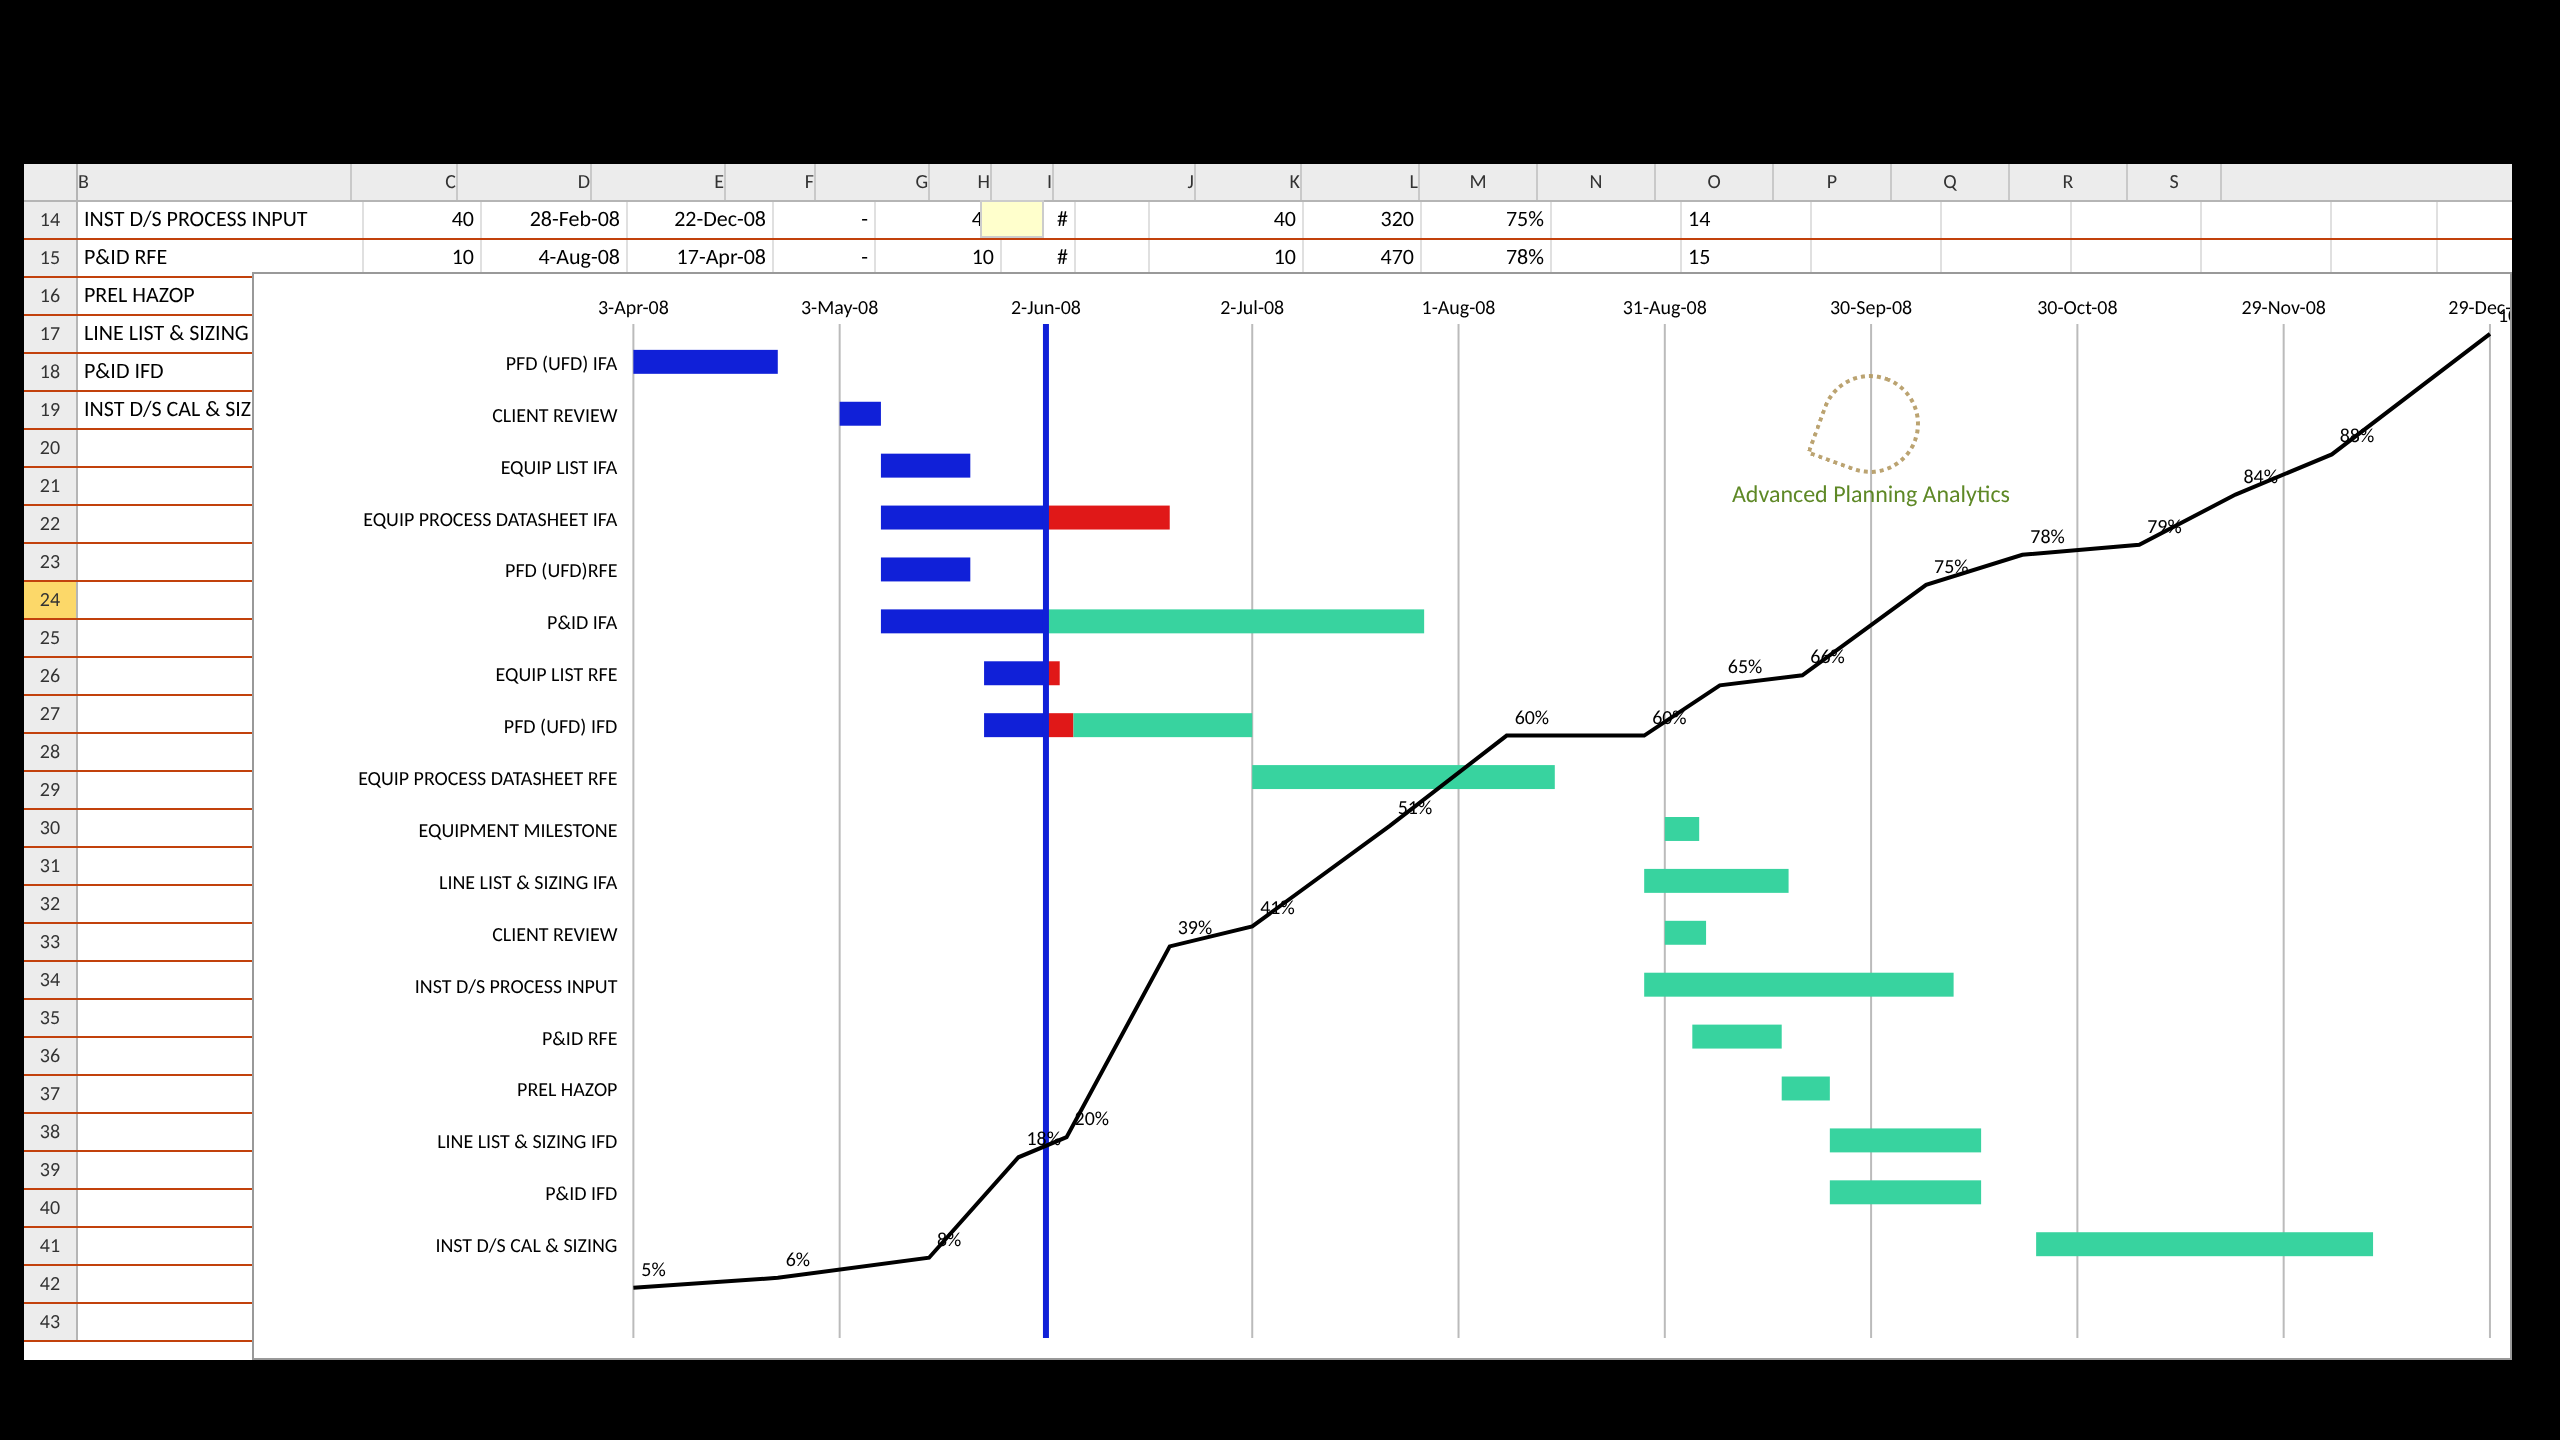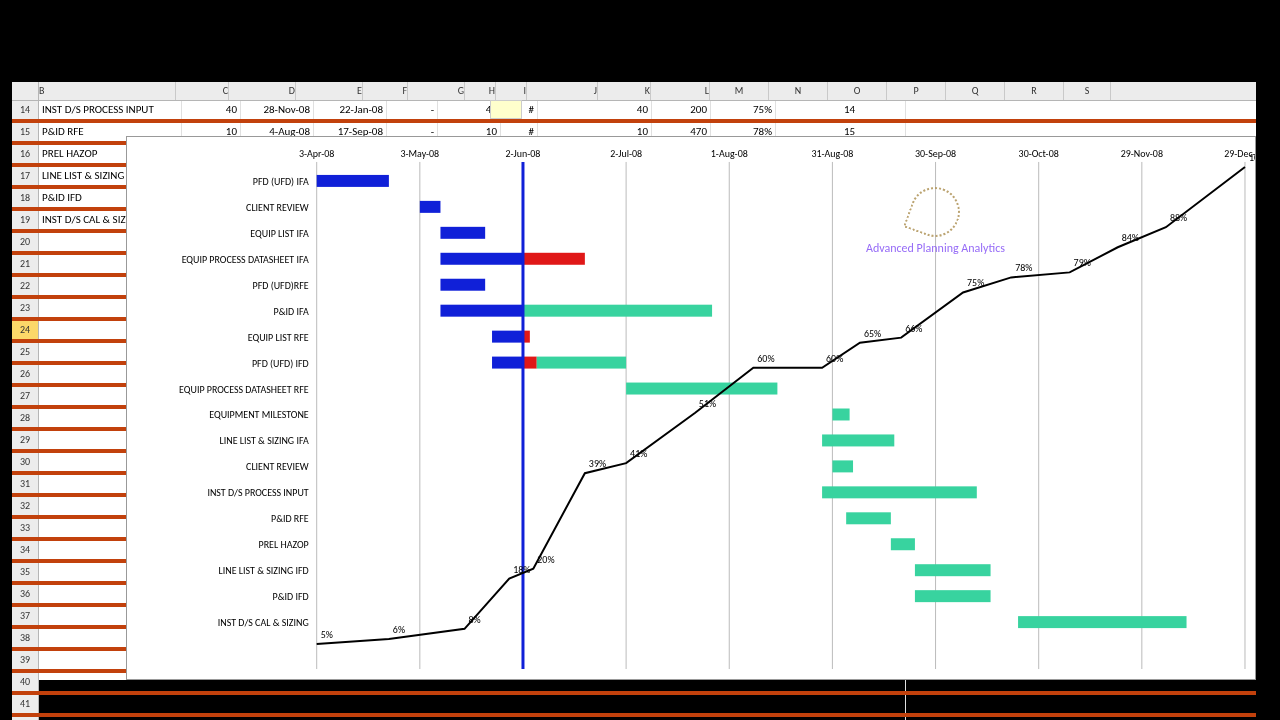--- a/index.html
+++ b/index.html
@@ -3,21 +3,21 @@
 <meta charset="utf-8">
 <style>
   html,body{margin:0;padding:0;background:#000;font-family:Calibri,Arial,sans-serif;font-size:11px;color:#000;}
   .page{width:1280px;height:720px;position:relative;background:#000;overflow:hidden;}
   .sheet{position:absolute;left:12px;top:82px;width:1244px;height:598px;background:#fff;box-shadow:0 0 6px rgba(0,0,0,.5);}
   
   .colhdr{display:flex;height:18px;border-bottom:1px solid #b5b5b5;background:#ececec;}
   .ch{border-right:1px solid #c9c9c9;text-align:center;line-height:18px;color:#333;font-size:10px;}
   .ch.rh{width:26px;}
   
-  .row{display:flex;height:18px;border-bottom:4px solid #c2410c;align-items:center;}
+  .row{display:flex;height:18px;border-bottom:1px solid #c2410c;}
   .rh{width:26px;background:#ececec;border-right:1px solid #b5b5b5;text-align:center;line-height:18px;color:#333;font-size:10px;}
   .rh.sel{background:#fcd869;}
   .cell{border-right:1px solid #e0e0e0;line-height:18px;padding:0 3px;white-space:nowrap;overflow:hidden;}
   
   .wB{width:136px;text-align:left;}
   .wC{width:52px;text-align:right;}
   .wD{width:66px;text-align:right;}
   .wE{width:66px;text-align:right;}
   .wF{width:44px;text-align:right;}
   .wG{width:56px;text-align:right;}
@@ -31,21 +31,21 @@
   .wO{width:58px;}
   .wP{width:58px;}
   .wQ{width:58px;}
   .wR{width:58px;}
   .wS{width:46px;}
   .body{position:relative;}
   .hl-cell{position:absolute;background:#ffffcc;border:1px solid #ccc;}
   
   .chart{position:absolute;left:114px;top:54px;right:0;bottom:0;background:#fff;border:1px solid #999;}
   .chart svg{width:100%;height:100%;}
-  .watermark{position:absolute;right:250px;top:50px;text-align:right;color:#8b5cf6;font-size:12px;opacity:.9;}
+  .watermark{position:absolute;right:250px;top:50px;text-align:right;color:#4d7c0f;font-size:12px;opacity:.9;}
   .watermark .logo{width:46px;height:46px;margin:0 auto 4px;border:2px dotted #b49a62;border-radius:50% 50% 50% 0;transform:rotate(20deg);}
   .axislabel{font-size:10px;fill:#000;}
   .tasklabel{font-size:10px;fill:#000;text-anchor:end;}
   .pctlabel{font-size:10px;fill:#000;}
 </style>
 </head>
 <body>
 <div class="page">
 <div class="sheet">
 
@@ -69,43 +69,43 @@
   <div class="ch wQ">Q</div>
   <div class="ch wR">R</div>
   <div class="ch wS">S</div>
 </div>
 
 <div class="body" id="body">
         <div class="row">
           <div class="rh">14</div>
           <div class="cell wB">INST D/S PROCESS INPUT</div>
           <div class="cell wC">40</div>
-          <div class="cell wD">28-Nov-08</div>
-          <div class="cell wE">22-Jan-08</div>
+          <div class="cell wD">28-Feb-08</div>
+          <div class="cell wE">22-Dec-08</div>
           <div class="cell wF">-</div>
           <div class="cell wG">40</div>
           <div class="cell wH">#</div>
           <div class="cell wI"></div>
           <div class="cell wJ">40</div>
-          <div class="cell wK">200</div>
+          <div class="cell wK">320</div>
           <div class="cell wL">75%</div>
           <div class="cell wM"></div>
           <div class="cell wN">14</div>
           <div class="cell wO"></div>
           <div class="cell wP"></div>
           <div class="cell wQ"></div>
           <div class="cell wR"></div>
           <div class="cell wS"></div>
         </div>
         <div class="row">
           <div class="rh">15</div>
           <div class="cell wB">P&amp;ID RFE</div>
           <div class="cell wC">10</div>
           <div class="cell wD">4-Aug-08</div>
-          <div class="cell wE">17-Sep-08</div>
+          <div class="cell wE">17-Apr-08</div>
           <div class="cell wF">-</div>
           <div class="cell wG">10</div>
           <div class="cell wH">#</div>
           <div class="cell wI"></div>
           <div class="cell wJ">10</div>
           <div class="cell wK">470</div>
           <div class="cell wL">78%</div>
           <div class="cell wM"></div>
           <div class="cell wN">15</div>
           <div class="cell wO"></div>

